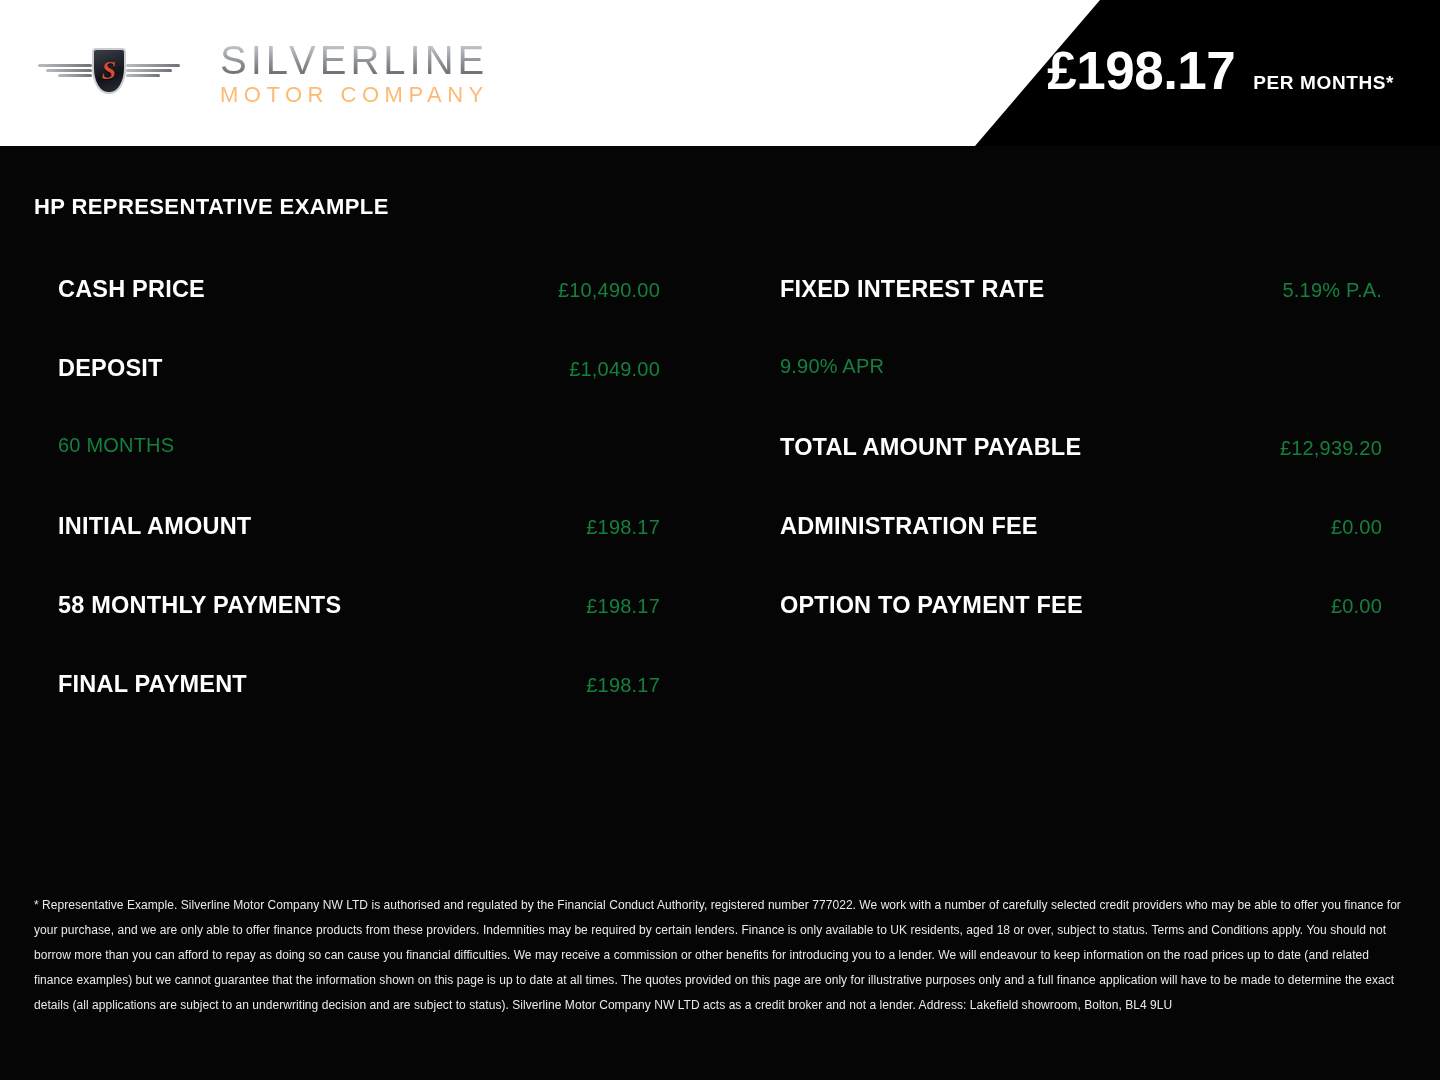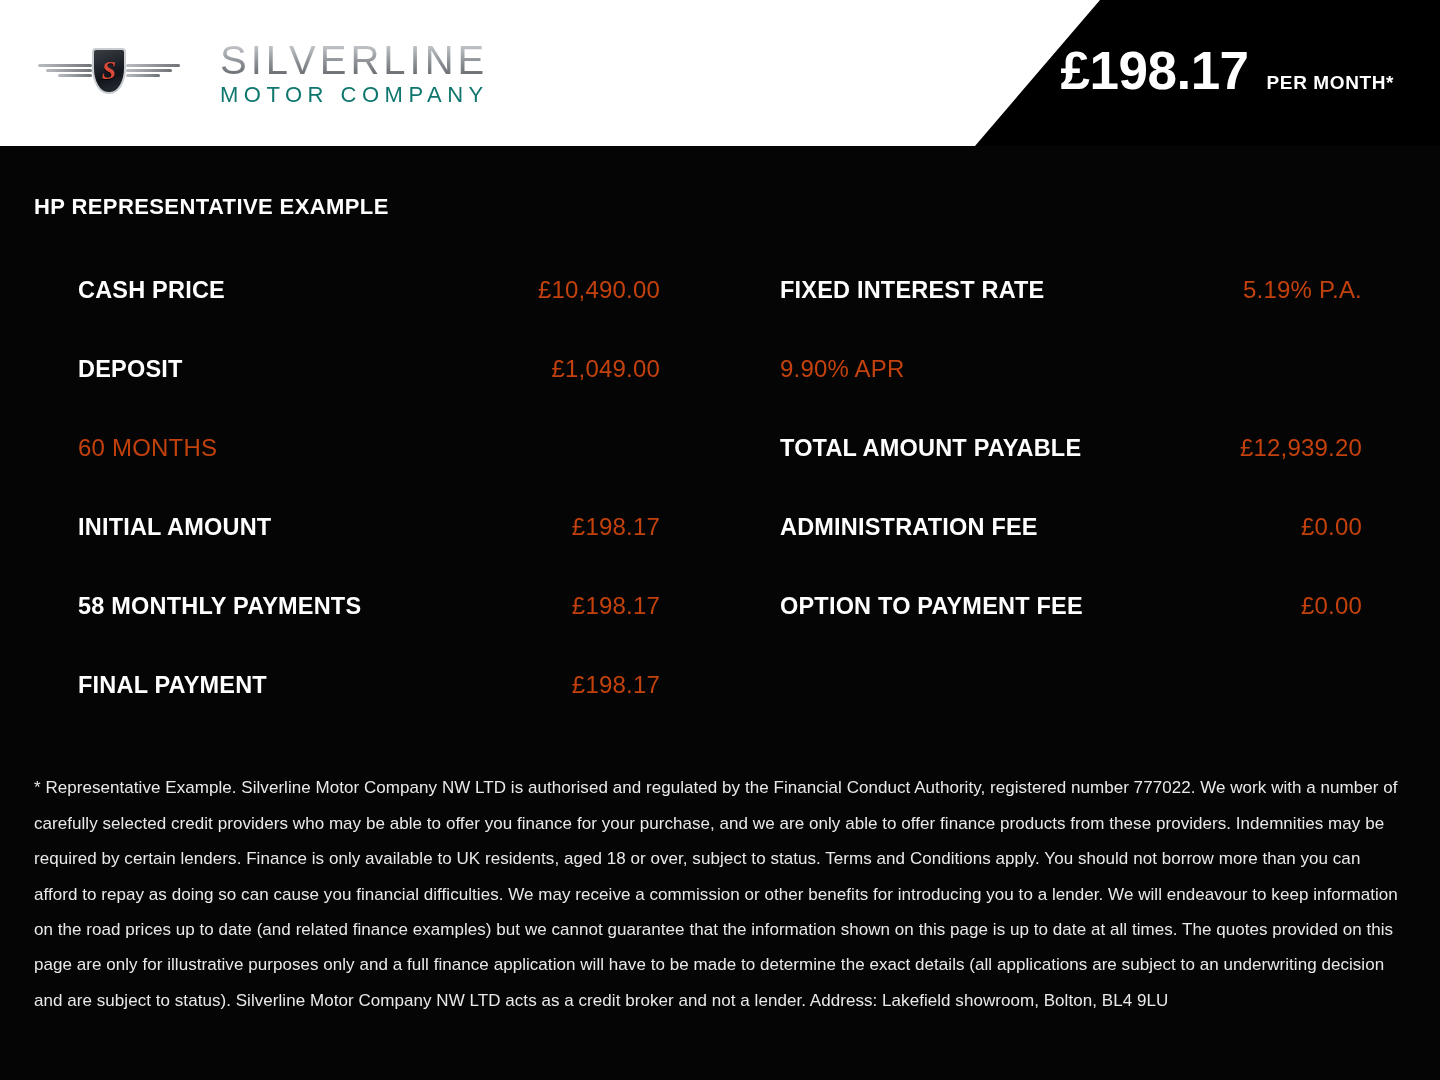--- a/index.html
+++ b/index.html
@@ -101,21 +101,21 @@
     color: #8d9196;
     background: linear-gradient(180deg, #d3d6d9 0%, #8d9196 55%, #5e6266 100%);
     -webkit-background-clip: text;
     background-clip: text;
     color: transparent;
   }
   .logo-text .l2 {
     margin-top: 4px;
     font-size: 22px;
     letter-spacing: 5.5px;
-    color: #0f766e;
+    color: #fdba74;
   }
   .price-block {
     position: absolute;
     right: 46px;
     top: 40px;
     display: flex;
     align-items: baseline;
     color: #fff;
   }
   .price-amount {
@@ -135,55 +135,55 @@
     color: #ffffff;
     font-size: 22px;
     font-weight: bold;
     letter-spacing: 0.4px;
     margin: 48px 0 0 34px;
   }
 
   
   .grid {
     margin-top: 56px;
-    padding: 0 78px;
+    padding: 0 58px;
     display: grid;
     grid-template-columns: 1fr 1fr;
     column-gap: 120px;
     row-gap: 0;
   }
   .row {
     display: flex;
     align-items: baseline;
     justify-content: space-between;
     height: 79px;
   }
   .row .label {
     color: #ffffff;
     font-size: 23.5px;
     font-weight: bold;
     letter-spacing: 0.2px;
     white-space: nowrap;
   }
   .row .value {
-    color: #c2410c;
-    font-size: 24px;
+    color: #15803d;
+    font-size: 20px;
     font-weight: normal;
     letter-spacing: 0.2px;
     white-space: nowrap;
   }
 
   
   .disclaimer {
     position: absolute;
     left: 34px;
     right: 34px;
     bottom: 62px;
     color: #e9e9e9;
-    font-size: 17px;
+    font-size: 12px;
     line-height: 2.08;
     letter-spacing: 0.05px;
     text-align: left;
   }
 </style>
 </head>
 <body>
 
 <div class="page">
 
@@ -207,21 +207,21 @@
         </div>
       </div>
       <div class="logo-text">
         <div class="l1">SILVERLINE</div>
         <div class="l2">MOTOR COMPANY</div>
       </div>
     </div>
 
     <div class="price-block">
       <div class="price-amount">£198.17</div>
-      <div class="price-suffix">PER MONTH*</div>
+      <div class="price-suffix">PER MONTHS*</div>
     </div>
   </div>
 
   <div class="title">HP REPRESENTATIVE EXAMPLE</div>
 
   <div class="grid">
 
     <div class="row">
       <div class="label">CASH PRICE</div>
       <div class="value">£10,490.00</div>

